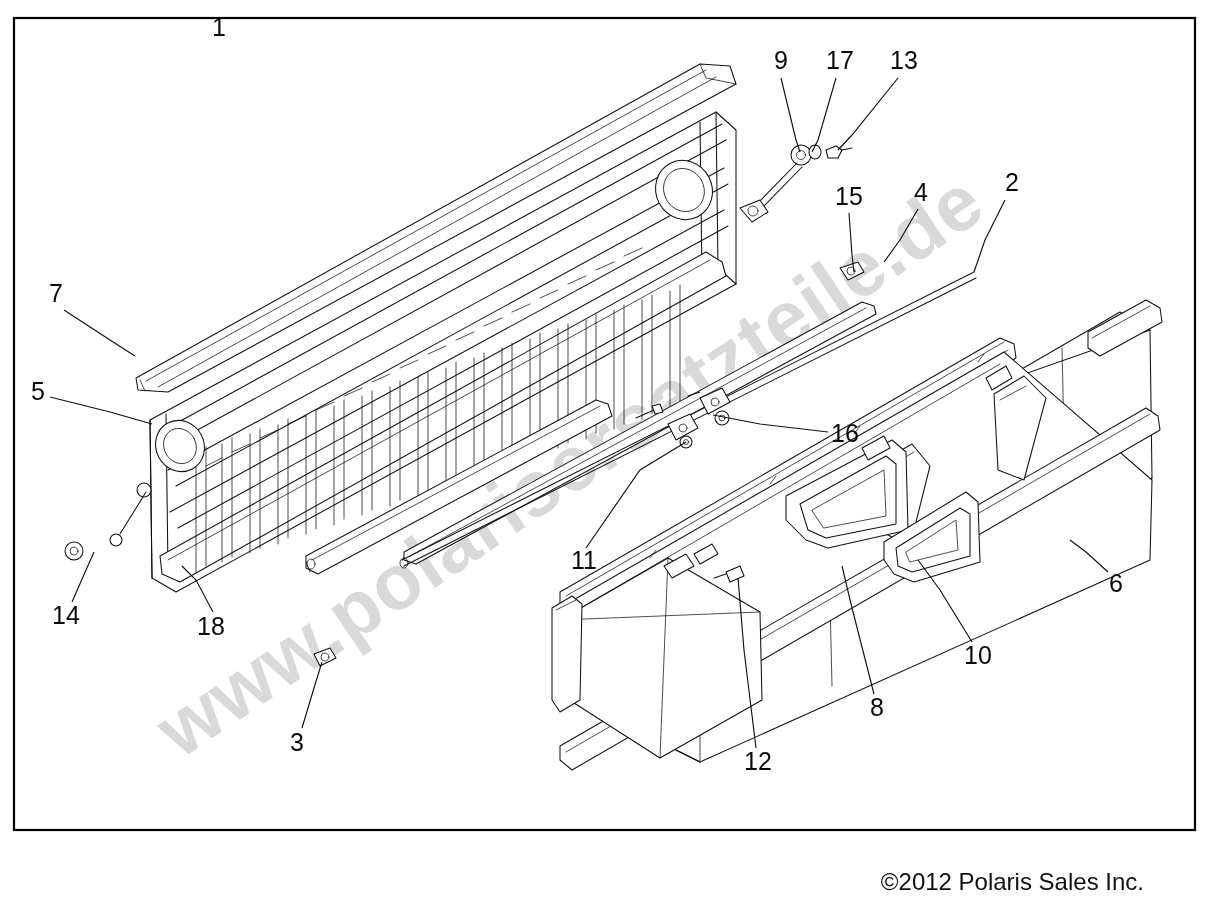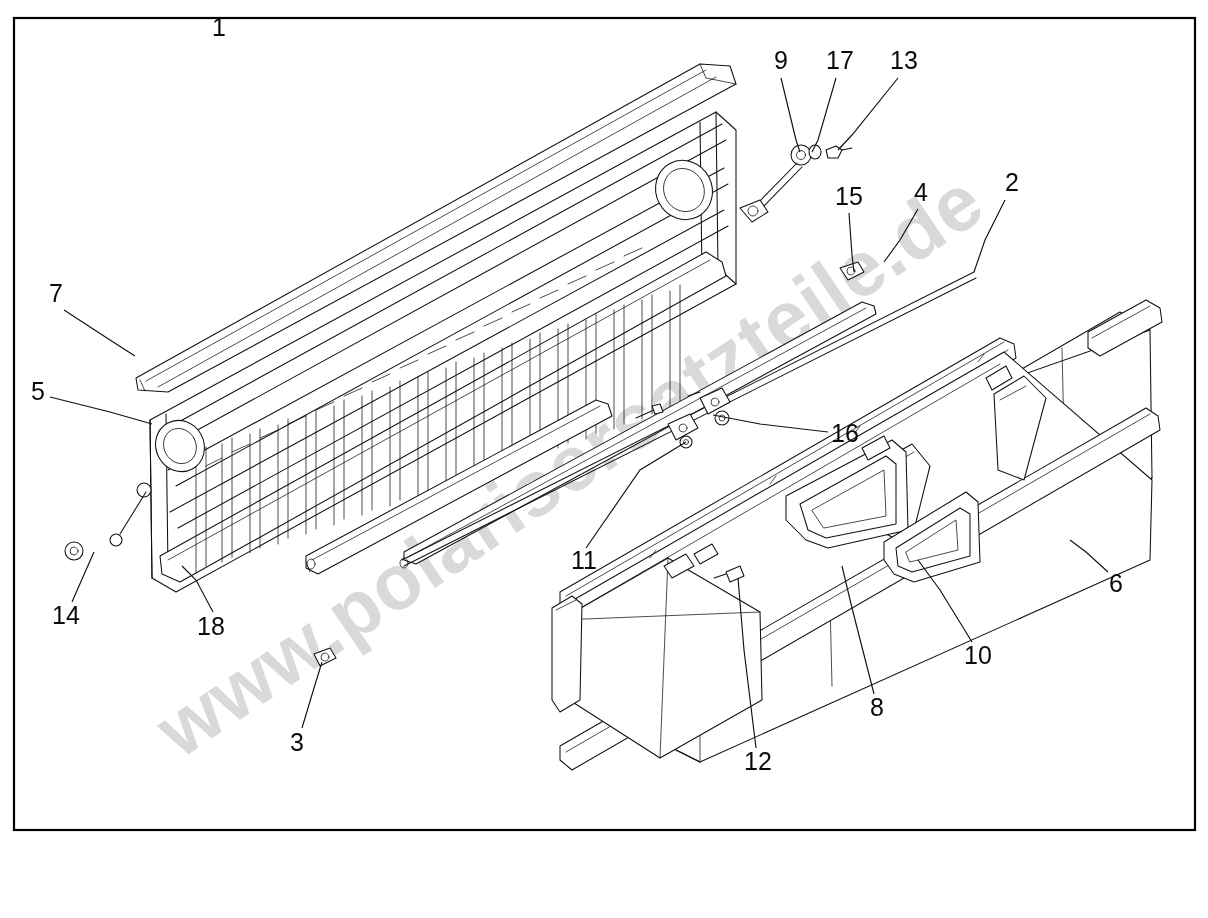--- a/index.html
+++ b/index.html
@@ -392,13 +392,14 @@
           <text class="lbl" x="877" y="709">8</text>
         </g>
         <g>
           <polyline class="leader" points="756,748 744,650 738,578"></polyline>
           <text class="lbl" x="758" y="763">12</text>
         </g>
       </g>
 
   </svg>
 
+  <div id="copyright">©2012 Polaris Sales Inc.</div>
 </div>
 
 </body></html>

